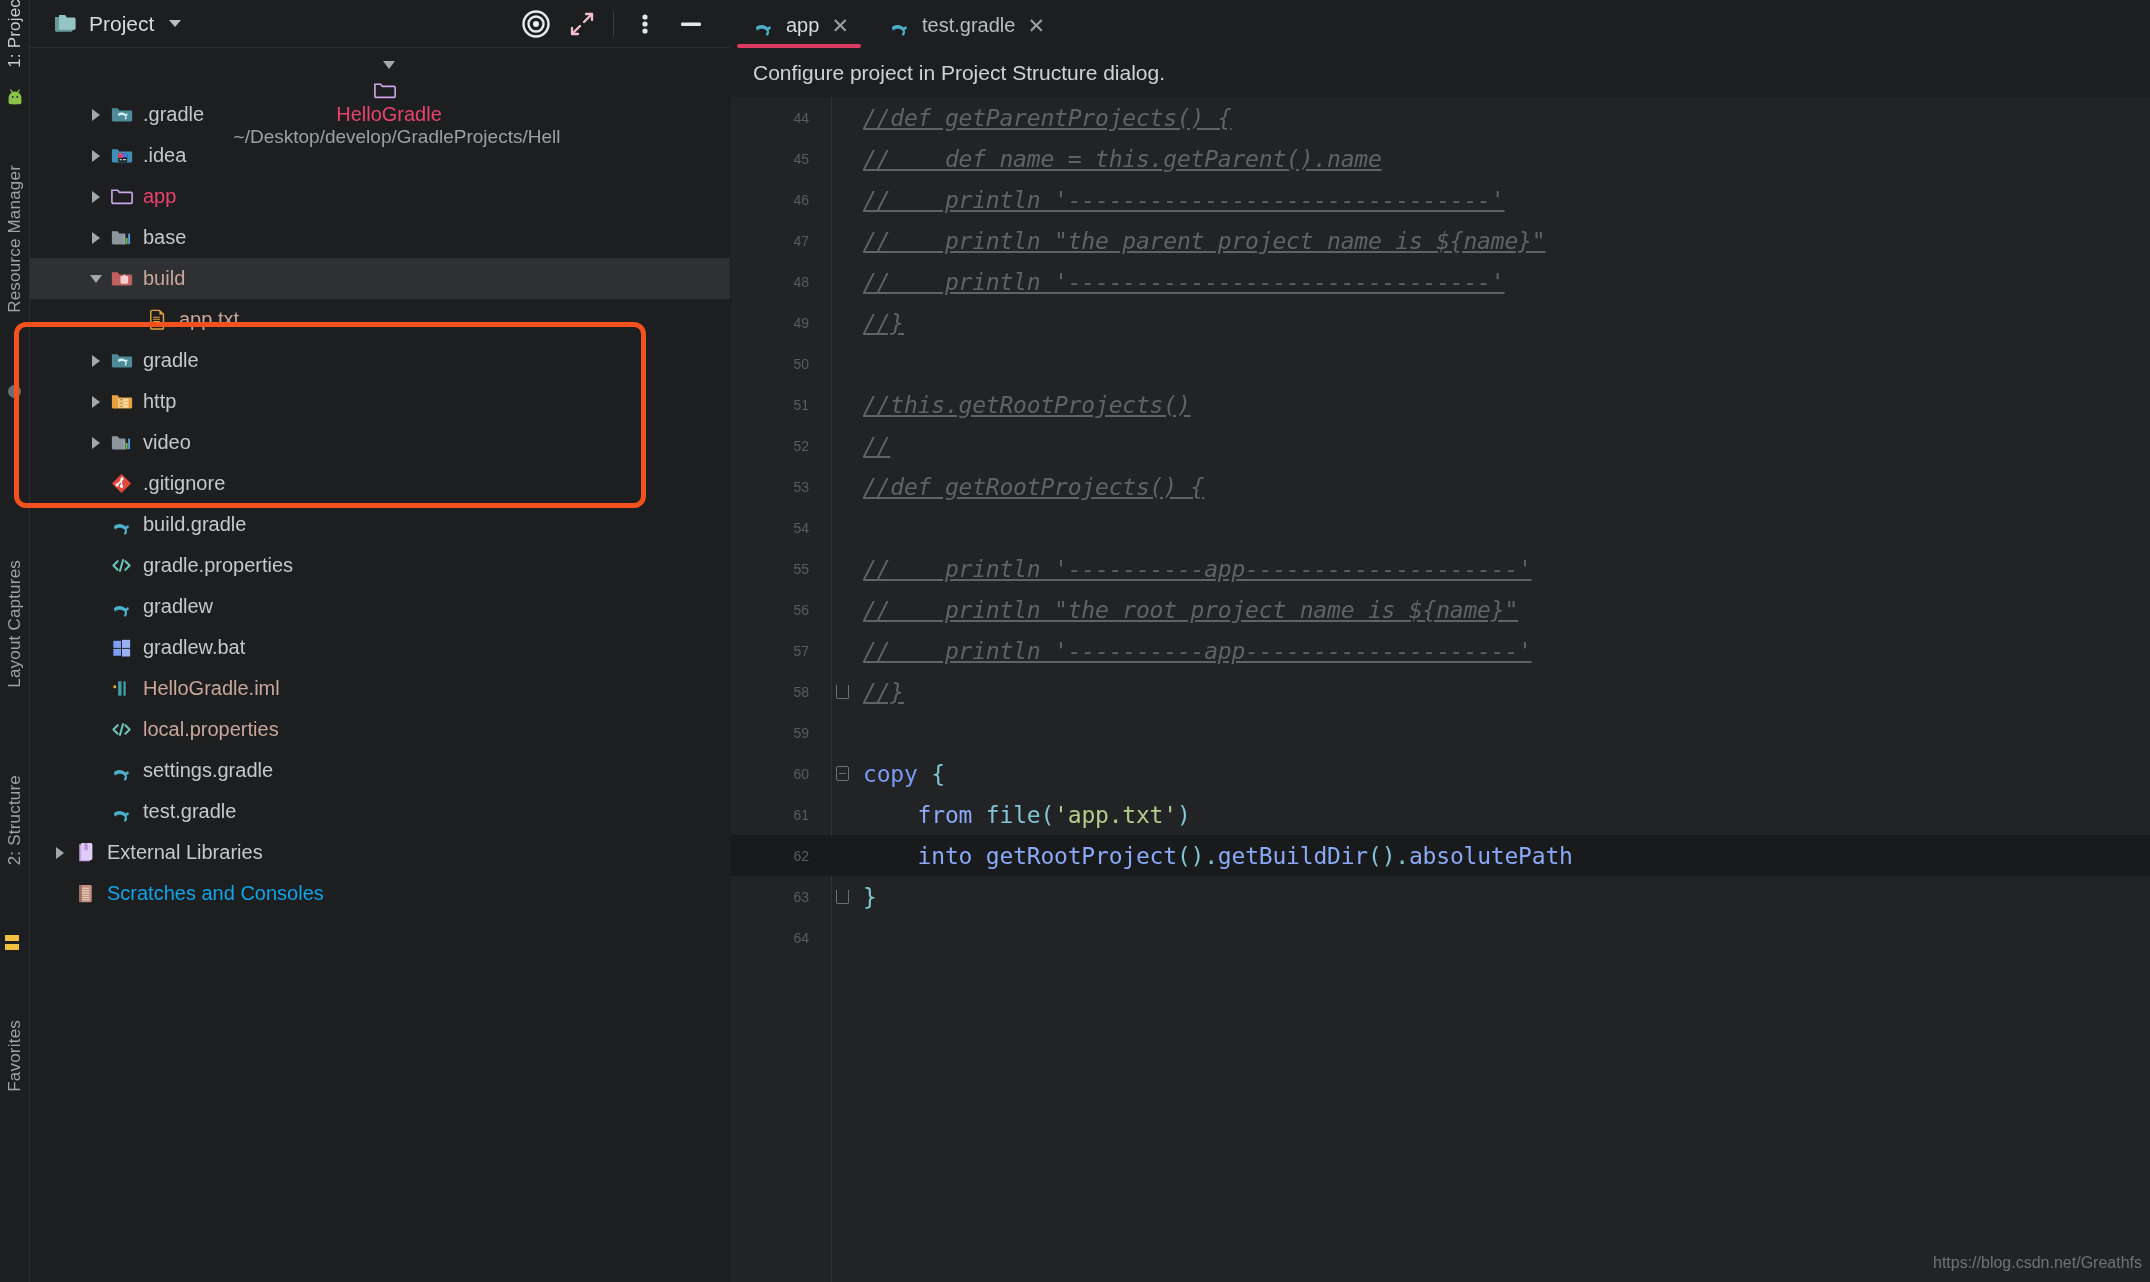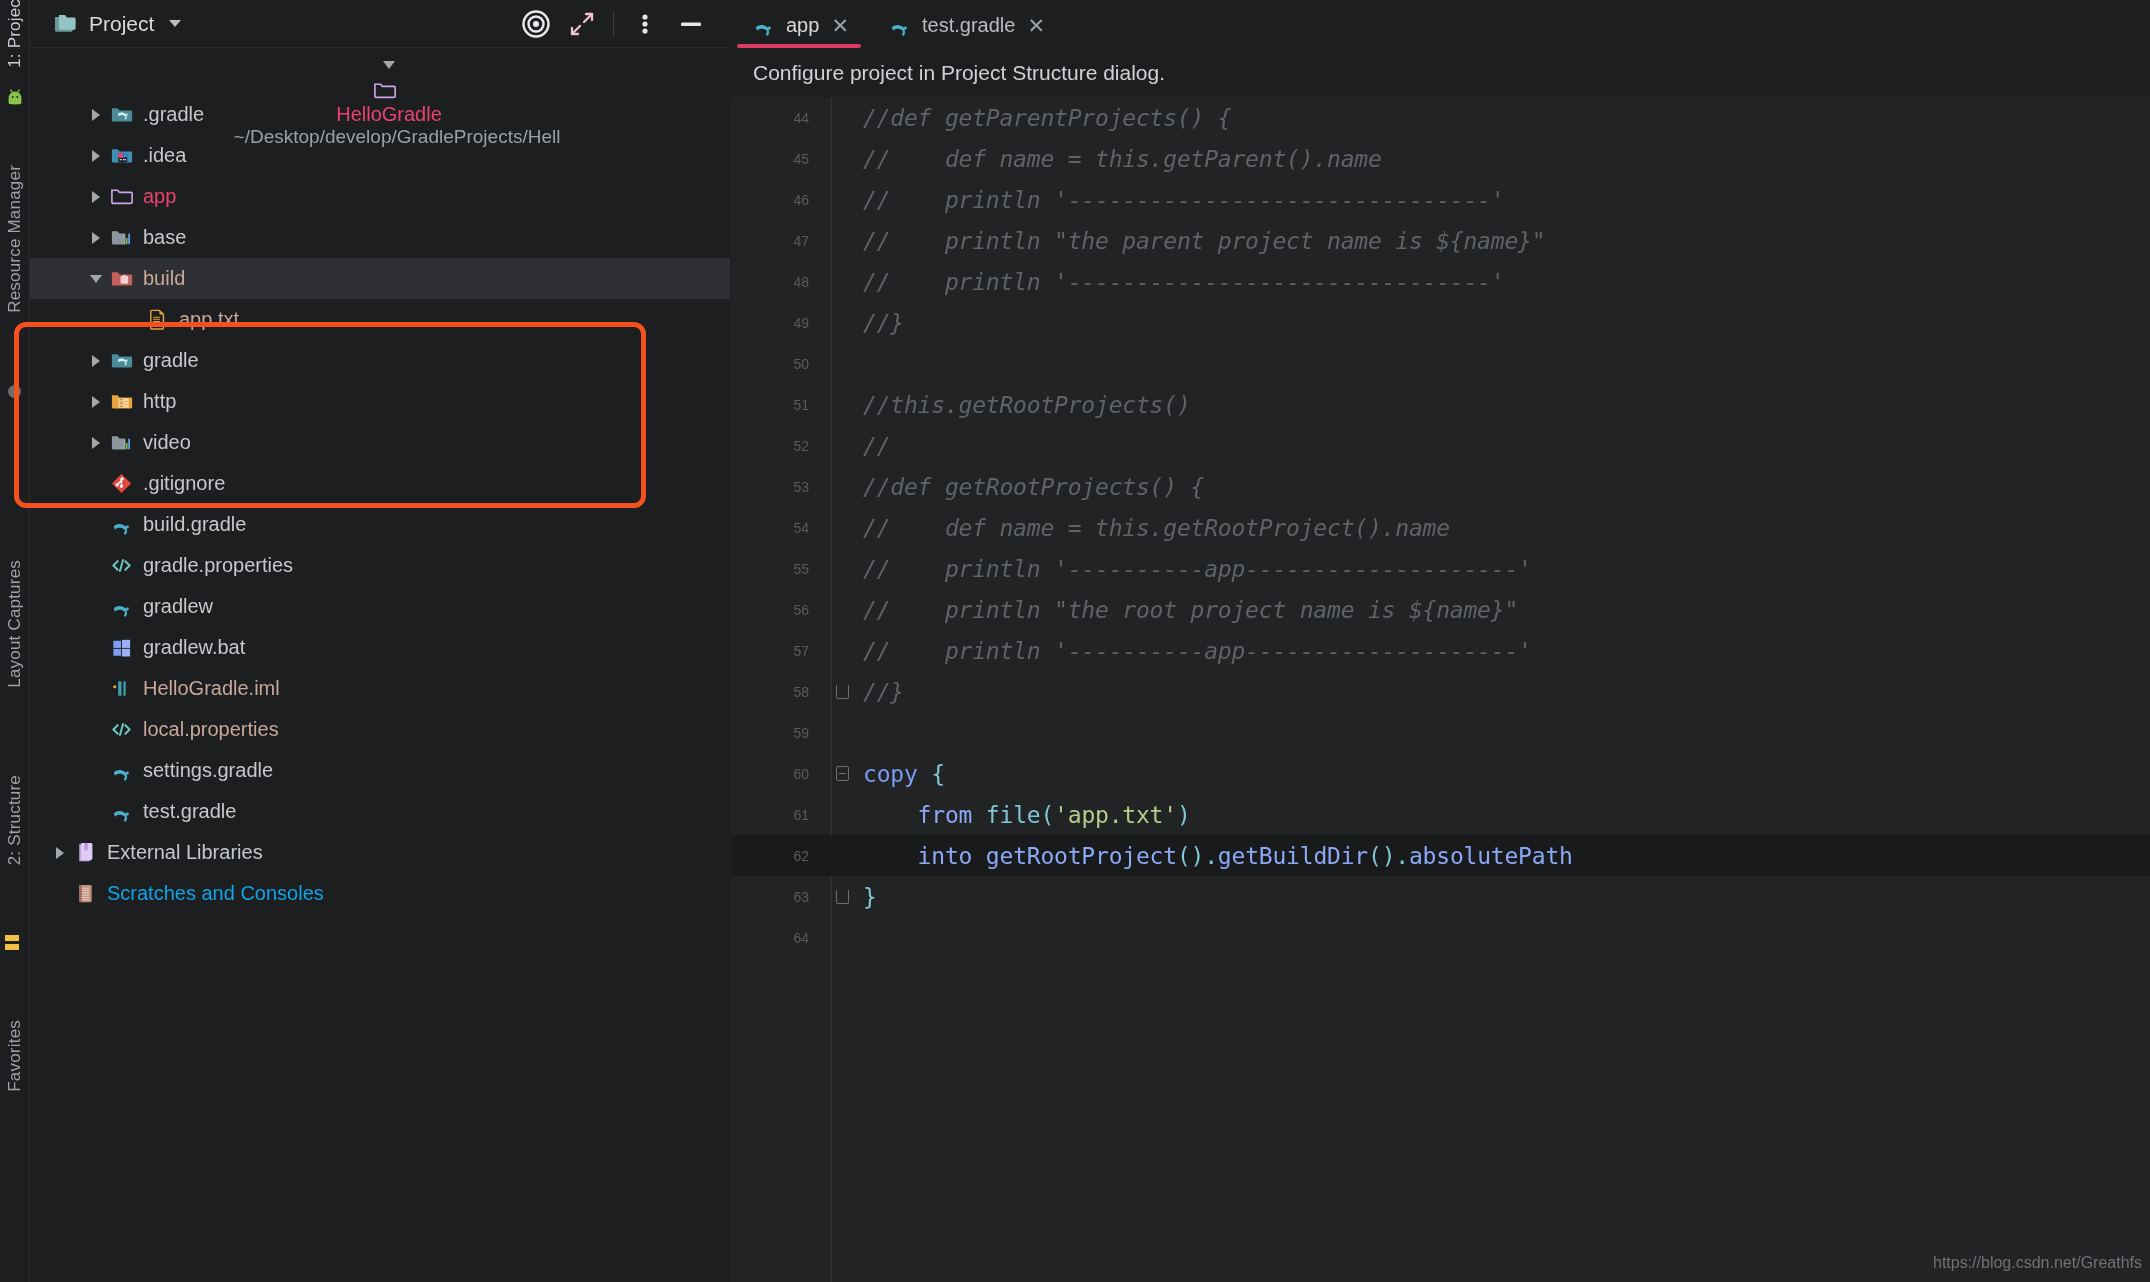--- a/index.html
+++ b/index.html
@@ -117,21 +117,21 @@
     color: #585c60; font-size: 14px; font-family: Liberation Sans, sans-serif;
   }
   .fold {
     width: 22px; flex: 0 0 22px; position: relative; display: flex;
     align-items: center; justify-content: center;
   }
   .codetext {
     font-size: 23px; font-family: "DejaVu Sans Mono", monospace;
     white-space: pre; padding-left: 10px; letter-spacing: -0.2px;
   }
-  .cmt { color: #5f6368; font-style: italic; }
+  .cmt { color: #5f6368; font-style: italic; text-decoration: underline; }
   .fn  { color: #7a9cf5; }
   .id  { color: #8aa9f7; }
   .str { color: #b5cd8a; }
   .punc{ color: #82c6d6; }
   .plain { color: #c6c9cd; }
 
   .gutter-rule {
     position: absolute; left: 100px; top: 0; bottom: 0; width: 1px; background: #303235;
   }
 
@@ -570,21 +570,20 @@
             <div class="codetext"><span class="cmt">//</span></div>
           </div>
           <div class="cline">
             <div class="gutter">53</div>
             <div class="fold"></div>
             <div class="codetext"><span class="cmt">//def getRootProjects() {</span></div>
           </div>
           <div class="cline">
             <div class="gutter">54</div>
             <div class="fold"></div>
-            <div class="codetext"><span class="cmt">//    def name = this.getRootProject().name</span></div>
           </div>
           <div class="cline">
             <div class="gutter">55</div>
             <div class="fold"></div>
             <div class="codetext"><span class="cmt">//    println '----------app--------------------'</span></div>
           </div>
           <div class="cline">
             <div class="gutter">56</div>
             <div class="fold"></div>
             <div class="codetext"><span class="cmt">//    println "the root project name is ${name}"</span></div>

